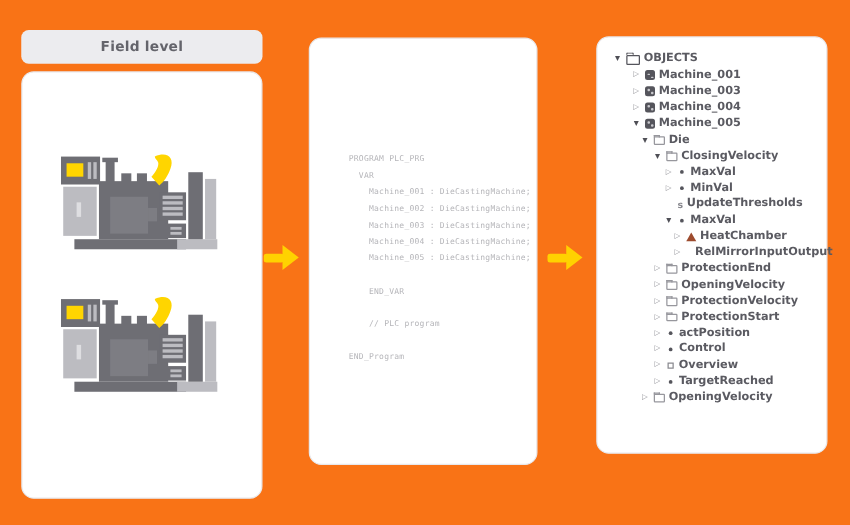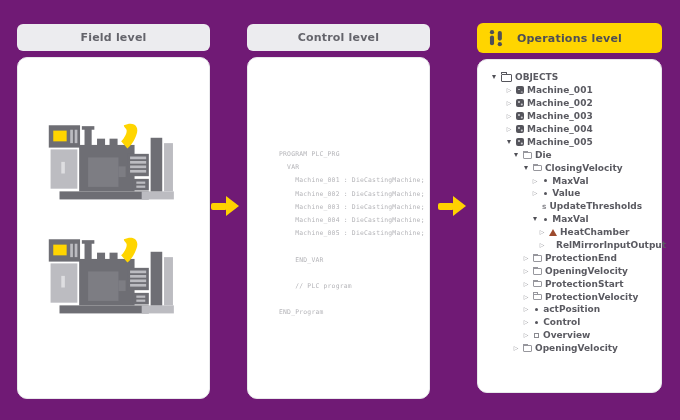--- a/index.html
+++ b/index.html
@@ -1,16 +1,16 @@
 <!DOCTYPE html>
 <html><head>
 <meta charset="utf-8">
 <style>
   html,body{margin:0;padding:0;background:#ffffff;}
-  .stage{position:relative;width:680px;height:420px;background:#701a75;overflow:hidden;
+  .stage{position:relative;width:680px;height:420px;background:#f97316;overflow:hidden;
          font-family:"DejaVu Sans",sans-serif;}
   .col{position:absolute;top:24px;}
   #col-field{left:17px;width:193px;}
   #col-control{left:247px;width:183px;}
   #col-ops{left:477px;width:185px;top:23px;}
   .hdr{height:27px;border-radius:6px;display:flex;align-items:center;justify-content:center;
        position:relative;}
   .hdr.gray{background:#ececef;}
   .hdr.yellow{background:#ffd500;height:30px;}
   .hdr .hlabel{font-size:11px;font-weight:bold;color:#64646b;letter-spacing:.2px;}
@@ -106,23 +106,20 @@
         <use href="#machineSym"></use>
       </svg>
     </div>
   </section>
 
   <div class="flow-arrow" id="arrow-1">
     <span class="shaft"></span>
   </div>
 
   <section class="col" id="col-control">
-    <div class="hdr gray">
-      <span class="hlabel">Control level</span>
-    </div>
     <div class="card">
       <pre class="code">PROGRAM PLC_PRG
   VAR
     Machine_001 : DieCastingMachine;
     Machine_002 : DieCastingMachine;
     Machine_003 : DieCastingMachine;
     Machine_004 : DieCastingMachine;
     Machine_005 : DieCastingMachine;
 
     END_VAR
@@ -131,51 +128,35 @@
 
 END_Program</pre>
     </div>
   </section>
 
   <div class="flow-arrow" id="arrow-2">
     <span class="shaft"></span>
   </div>
 
   <section class="col" id="col-ops">
-    <div class="hdr yellow">
-      <span class="hicon">
-        <svg width="16" height="19" viewBox="0 0 18 20">
-          <circle cx="4.5" cy="3.4" r="2.4" fill="#4f4f56"></circle>
-          <rect x="2.2" y="7.2" width="4.6" height="11" rx="2.3" fill="#4f4f56"></rect>
-          <rect x="11" y="2" width="4.6" height="11" rx="2.3" fill="#4f4f56"></rect>
-          <circle cx="13.3" cy="16.9" r="2.4" fill="#4f4f56"></circle>
-        </svg>
-      </span>
-      <span class="hlabel">Operations level</span>
-    </div>
     <div class="card">
       <div class="tree">
           <div class="tree-row lv0">
     <span class="tw expanded">▾</span>
     <span class="tico ic-folder-open"></span>
     <span class="tlabel">OBJECTS</span>
   </div>
           <div class="tree-row lv1">
     <span class="tw collapsed">▷</span>
     <span class="tico ic-object-cube"></span>
     <span class="tlabel">Machine_001</span>
   </div>
           <div class="tree-row lv1">
     <span class="tw collapsed">▷</span>
     <span class="tico ic-object-cube"></span>
-    <span class="tlabel">Machine_002</span>
-  </div>
-          <div class="tree-row lv1">
-    <span class="tw collapsed">▷</span>
-    <span class="tico ic-object-cube"></span>
     <span class="tlabel">Machine_003</span>
   </div>
           <div class="tree-row lv1">
     <span class="tw collapsed">▷</span>
     <span class="tico ic-object-cube"></span>
     <span class="tlabel">Machine_004</span>
   </div>
           <div class="tree-row lv1">
     <span class="tw expanded">▾</span>
     <span class="tico ic-object-cube"></span>
@@ -192,21 +173,21 @@
     <span class="tlabel">ClosingVelocity</span>
   </div>
           <div class="tree-row lv4">
     <span class="tw collapsed">▷</span>
     <span class="tico ic-variable-dot"></span>
     <span class="tlabel">MaxVal</span>
   </div>
           <div class="tree-row lv4">
     <span class="tw collapsed">▷</span>
     <span class="tico ic-variable-dot"></span>
-    <span class="tlabel">Value</span>
+    <span class="tlabel">MinVal</span>
   </div>
           <div class="tree-row lv4">
     <span class="tw none"></span>
     <span class="tico ic-method-s">s</span>
     <span class="tlabel">UpdateThresholds</span>
   </div>
           <div class="tree-row lv4">
     <span class="tw expanded">▾</span>
     <span class="tico ic-variable-dot"></span>
     <span class="tlabel">MaxVal</span>
@@ -227,42 +208,47 @@
     <span class="tlabel">ProtectionEnd</span>
   </div>
           <div class="tree-row lv3">
     <span class="tw collapsed">▷</span>
     <span class="tico ic-folder"></span>
     <span class="tlabel">OpeningVelocity</span>
   </div>
           <div class="tree-row lv3">
     <span class="tw collapsed">▷</span>
     <span class="tico ic-folder"></span>
+    <span class="tlabel">ProtectionVelocity</span>
+  </div>
+          <div class="tree-row lv3">
+    <span class="tw collapsed">▷</span>
+    <span class="tico ic-folder"></span>
     <span class="tlabel">ProtectionStart</span>
-  </div>
-          <div class="tree-row lv3">
-    <span class="tw collapsed">▷</span>
-    <span class="tico ic-folder"></span>
-    <span class="tlabel">ProtectionVelocity</span>
   </div>
           <div class="tree-row lv3">
     <span class="tw collapsed">▷</span>
     <span class="tico ic-variable-dot"></span>
     <span class="tlabel">actPosition</span>
   </div>
           <div class="tree-row lv3">
     <span class="tw collapsed">▷</span>
     <span class="tico ic-variable-dot"></span>
     <span class="tlabel">Control</span>
   </div>
           <div class="tree-row lv3">
     <span class="tw collapsed">▷</span>
     <span class="tico ic-square"></span>
     <span class="tlabel">Overview</span>
   </div>
+          <div class="tree-row lv3">
+    <span class="tw collapsed">▷</span>
+    <span class="tico ic-variable-dot"></span>
+    <span class="tlabel">TargetReached</span>
+  </div>
           <div class="tree-row lv2">
     <span class="tw collapsed">▷</span>
     <span class="tico ic-folder"></span>
     <span class="tlabel">OpeningVelocity</span>
   </div>
         </div>
     </div>
   </section>
 
 </div>

